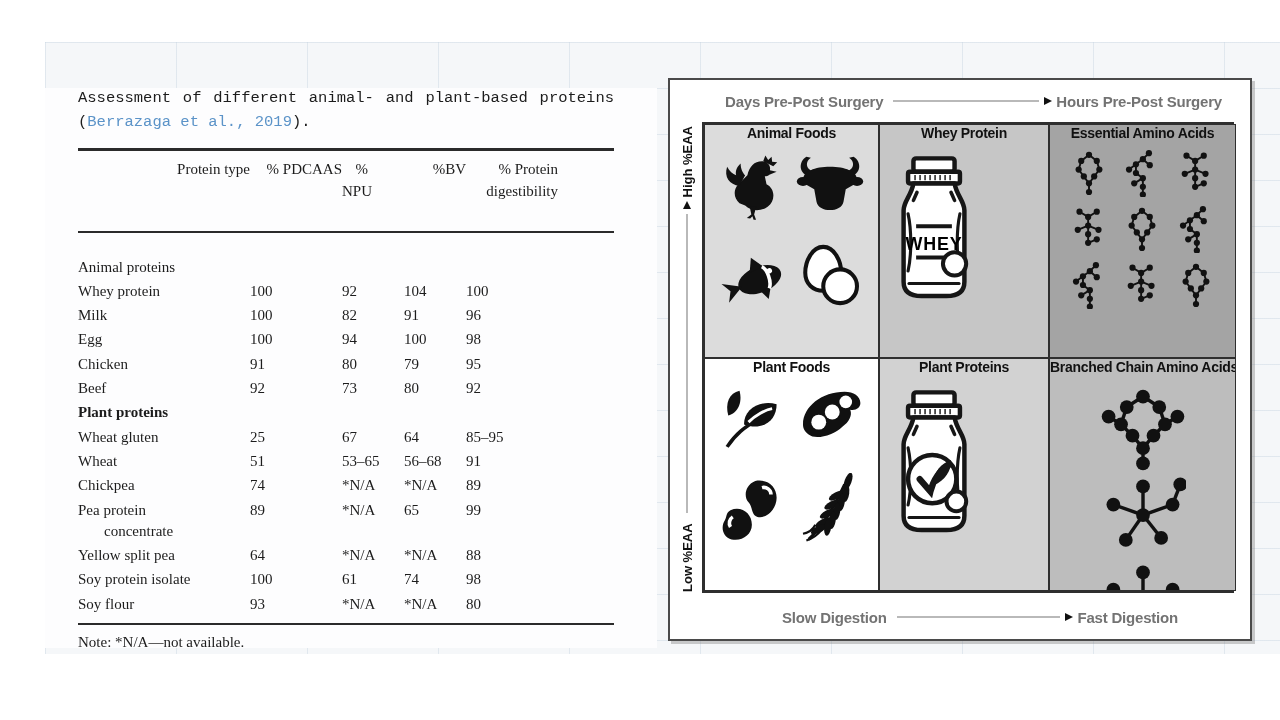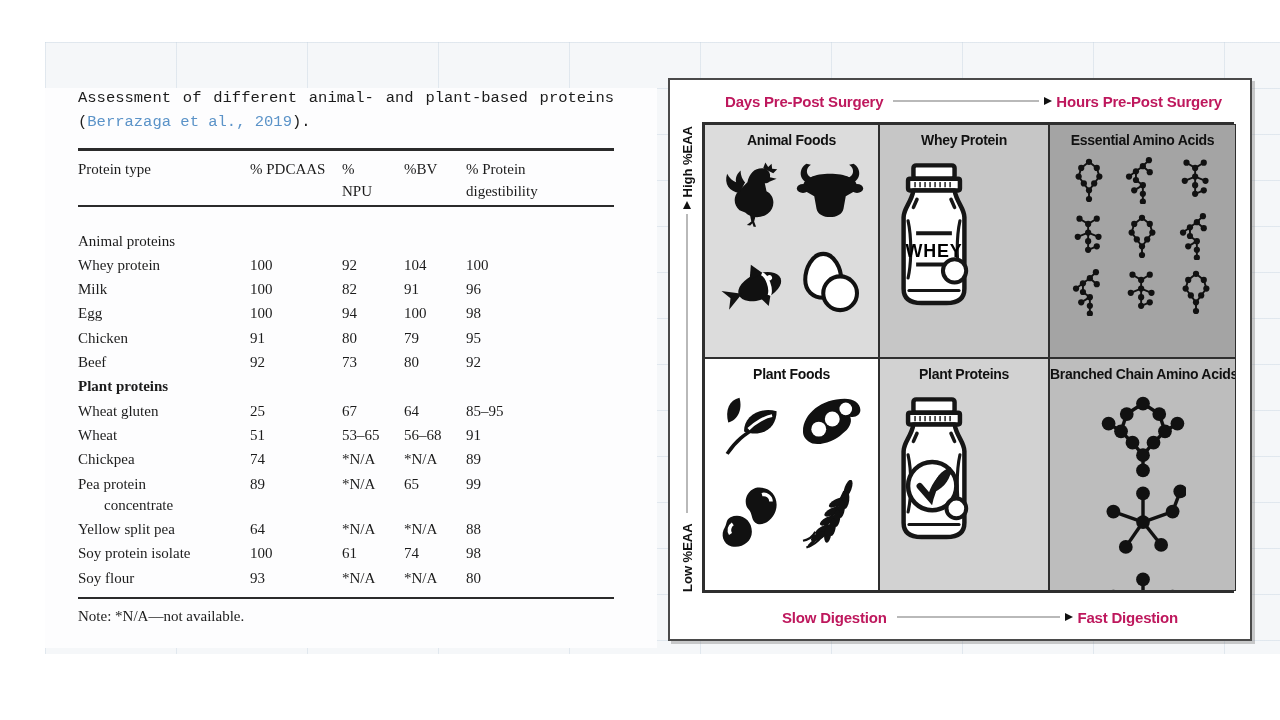--- a/index.html
+++ b/index.html
@@ -16,52 +16,52 @@
   
   #table-panel{position:absolute;left:78px;top:86px;width:536px;color:#1c1c1c;}
   #table-label{font-size:17px;font-weight:bold;margin:0 0 8px 0;}
   #table-caption{font-size:15.5px;line-height:1.55;margin:0 0 14px 0;text-align:justify;font-family:Liberation Mono, monospace;}
   #table-caption a{text-decoration:none;cursor:pointer;}
   table.ptable{border-collapse:collapse;width:536px;table-layout:fixed;
     border-top:3px solid #2b2b2b;border-bottom:2px solid #2b2b2b;font-size:15px;}
   table.ptable col.c1{width:172px} table.ptable col.c2{width:92px}
   table.ptable col.c3{width:62px}  table.ptable col.c4{width:62px}
   table.ptable col.c5{width:148px}
-  table.ptable th{font-weight:normal;text-align:left;vertical-align:top;
-    padding:8px 0 2px 0;border-bottom:2.5px solid #2b2b2b;}
+  table.ptable th{font-weight:normal;text-align:right;vertical-align:top;
+    padding:8px 0 28px 0;border-bottom:2.5px solid #2b2b2b;}
   table.ptable th .htxt{display:block;line-height:1.45;}
   table.ptable th:nth-child(3) .htxt{width:26px;}
   table.ptable th:nth-child(5) .htxt{width:92px;}
   table.ptable td{vertical-align:top;padding:1.5px 0;line-height:1.42;}
   table.ptable tr.first-row td{padding-top:24px;}
   table.ptable tr.last-row td{padding-bottom:8px;}
   td .line2{padding-left:26px;}
   .sec-bold{font-weight:bold;}
   #table-note{font-size:15px;margin:9px 0 0 0;}
 
   
   #figure-panel{position:absolute;left:668px;top:78px;width:580px;height:559px;background:#fff;
     border:2px solid #4a4a4a;box-shadow:3px 3px 0 rgba(130,130,130,.4);
     font-family:"Liberation Sans","DejaVu Sans",sans-serif;}
   .haxis{position:absolute;display:flex;align-items:center;font-weight:bold;font-size:15px;
-    color:#be185d;letter-spacing:-.2px;white-space:nowrap;}
+    color:#737373;letter-spacing:-.2px;white-space:nowrap;}
   .haxis.top{left:55px;right:28px;top:10px;height:22px;}
   .haxis.bottom{left:112px;right:72px;bottom:11px;height:22px;}
   .aline{flex:1;height:2px;background:#b9b9b9;margin:0 5px 0 10px;}
   .ahead{width:0;height:0;border-left:8px solid #111;border-top:4.5px solid transparent;
     border-bottom:4.5px solid transparent;margin-right:4px;}
   .vaxis{position:absolute;left:5px;top:512px;width:466px;height:24px;display:flex;align-items:center;
     font-weight:bold;font-size:13px;color:#111;transform:rotate(-90deg);transform-origin:0 0;
     white-space:nowrap;}
   #figure-grid{position:absolute;left:32px;top:42px;width:532px;height:471px;display:grid;
     grid-template-columns:175px 170px 187px;grid-template-rows:1fr 1fr;border:2px solid #2f2f2f;
     box-sizing:border-box;}
   .fcell{border:1.5px solid #2f2f2f;box-sizing:border-box;position:relative;overflow:hidden;}
   .fcell .ctitle{text-align:center;font-weight:bold;font-size:14px;letter-spacing:-.3px;
-    padding-top:7px;color:#111;white-space:nowrap;}
+    color:#111;white-space:nowrap;}
   .icon-grid{display:grid;grid-template-columns:1fr 1fr;justify-items:center;align-items:center;
     padding:10px 10px 0 10px;row-gap:12px;}
   .icon-grid svg{width:72px;height:72px;}
   .jar-wrap{display:flex;justify-content:flex-start;padding-top:12px;}
   .jar-wrap svg{width:108px;height:152px;}
   .mol-grid{display:grid;grid-template-columns:repeat(3,1fr);justify-items:center;
     padding:8px 12px 0 12px;row-gap:8px;}
   .mol-grid svg{width:38px;height:48px;}
   .mol-cluster{display:flex;flex-wrap:wrap;justify-content:center;padding-top:12px;column-gap:16px;}
   .mol-cluster svg{width:86px;height:86px;}

